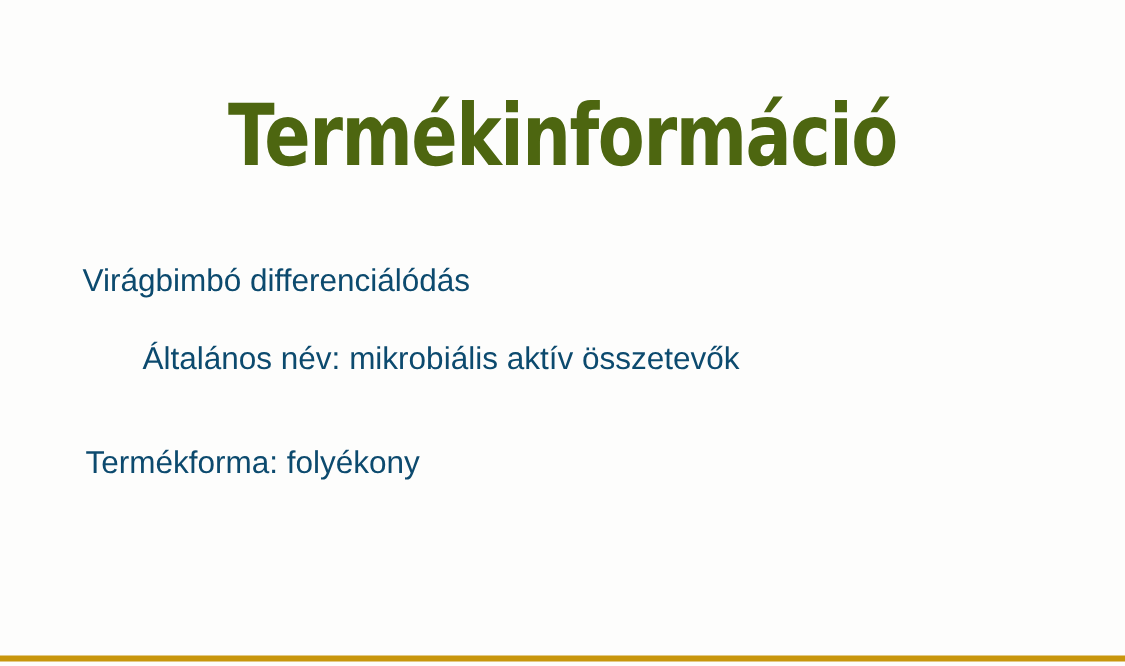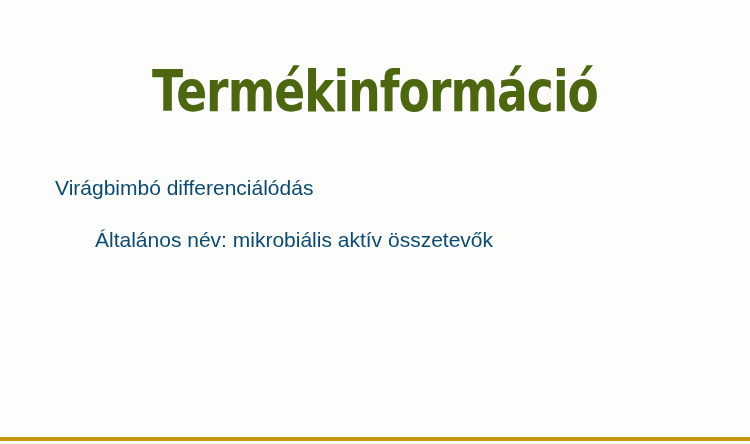--- a/index.html
+++ b/index.html
@@ -80,17 +80,18 @@
 </head>
 <body>
 
 <div id="product-info-panel">
 
   <div id="panel-title">Termékinformáció</div>
 
   <div id="spec-list">
     <div class="spec-line l1">Virágbimbó differenciálódás</div>
     <div class="spec-line l2">Általános név: mikrobiális aktív összetevők</div>
+    <div class="spec-line l3">Termékforma: folyékony</div>
   </div>
 
   <div id="bottom-accent-bar"></div>
 
 </div>
 
 </body></html>

